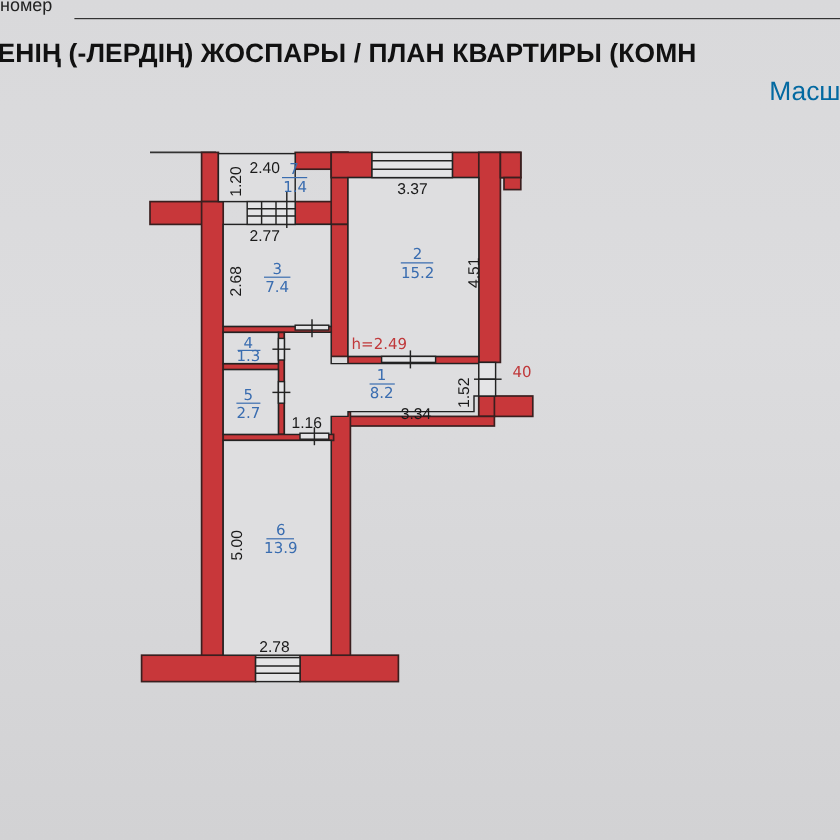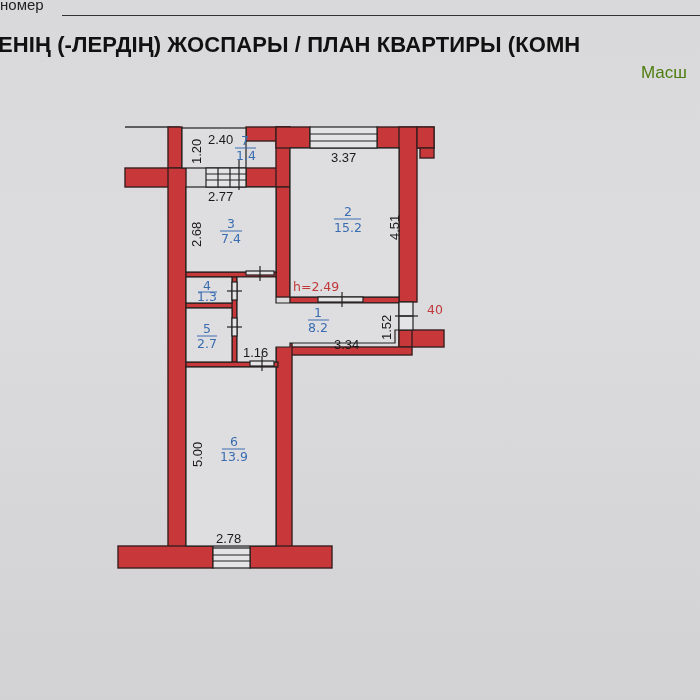--- a/index.html
+++ b/index.html
@@ -13,21 +13,21 @@
     }
     .hdr-line {
       position: absolute; left: 62px; top: 15px; width: 640px; height: 0;
       border-top: 1.5px solid #333;
     }
     .hdr-title {
       position: absolute; left: -2px; top: 32px; white-space: nowrap;
       font-size: 22px; font-weight: bold; color: #111; letter-spacing: 0.1px;
     }
     .hdr-scale {
-      position: absolute; left: 641px; top: 63px; font-size: 17px; color: #4d7c0f; white-space: nowrap;
+      position: absolute; left: 641px; top: 63px; font-size: 22px; color: #0369a1; white-space: nowrap;
     }
     svg.plan { position: absolute; left: 0; top: 0; }
     .dim { font-family: "Liberation Sans", sans-serif; font-size: 13px; fill: #1a1a1a; }
     .rnum { font-family: "DejaVu Sans", sans-serif; font-size: 12.5px; fill: #3a6db0; }
     .rlbl { font-family: "DejaVu Sans", sans-serif; font-size: 12.5px; fill: #c0393b; }
   </style>
 </head>
 <body>
 
 <div class="hdr-nomer">номер</div>

